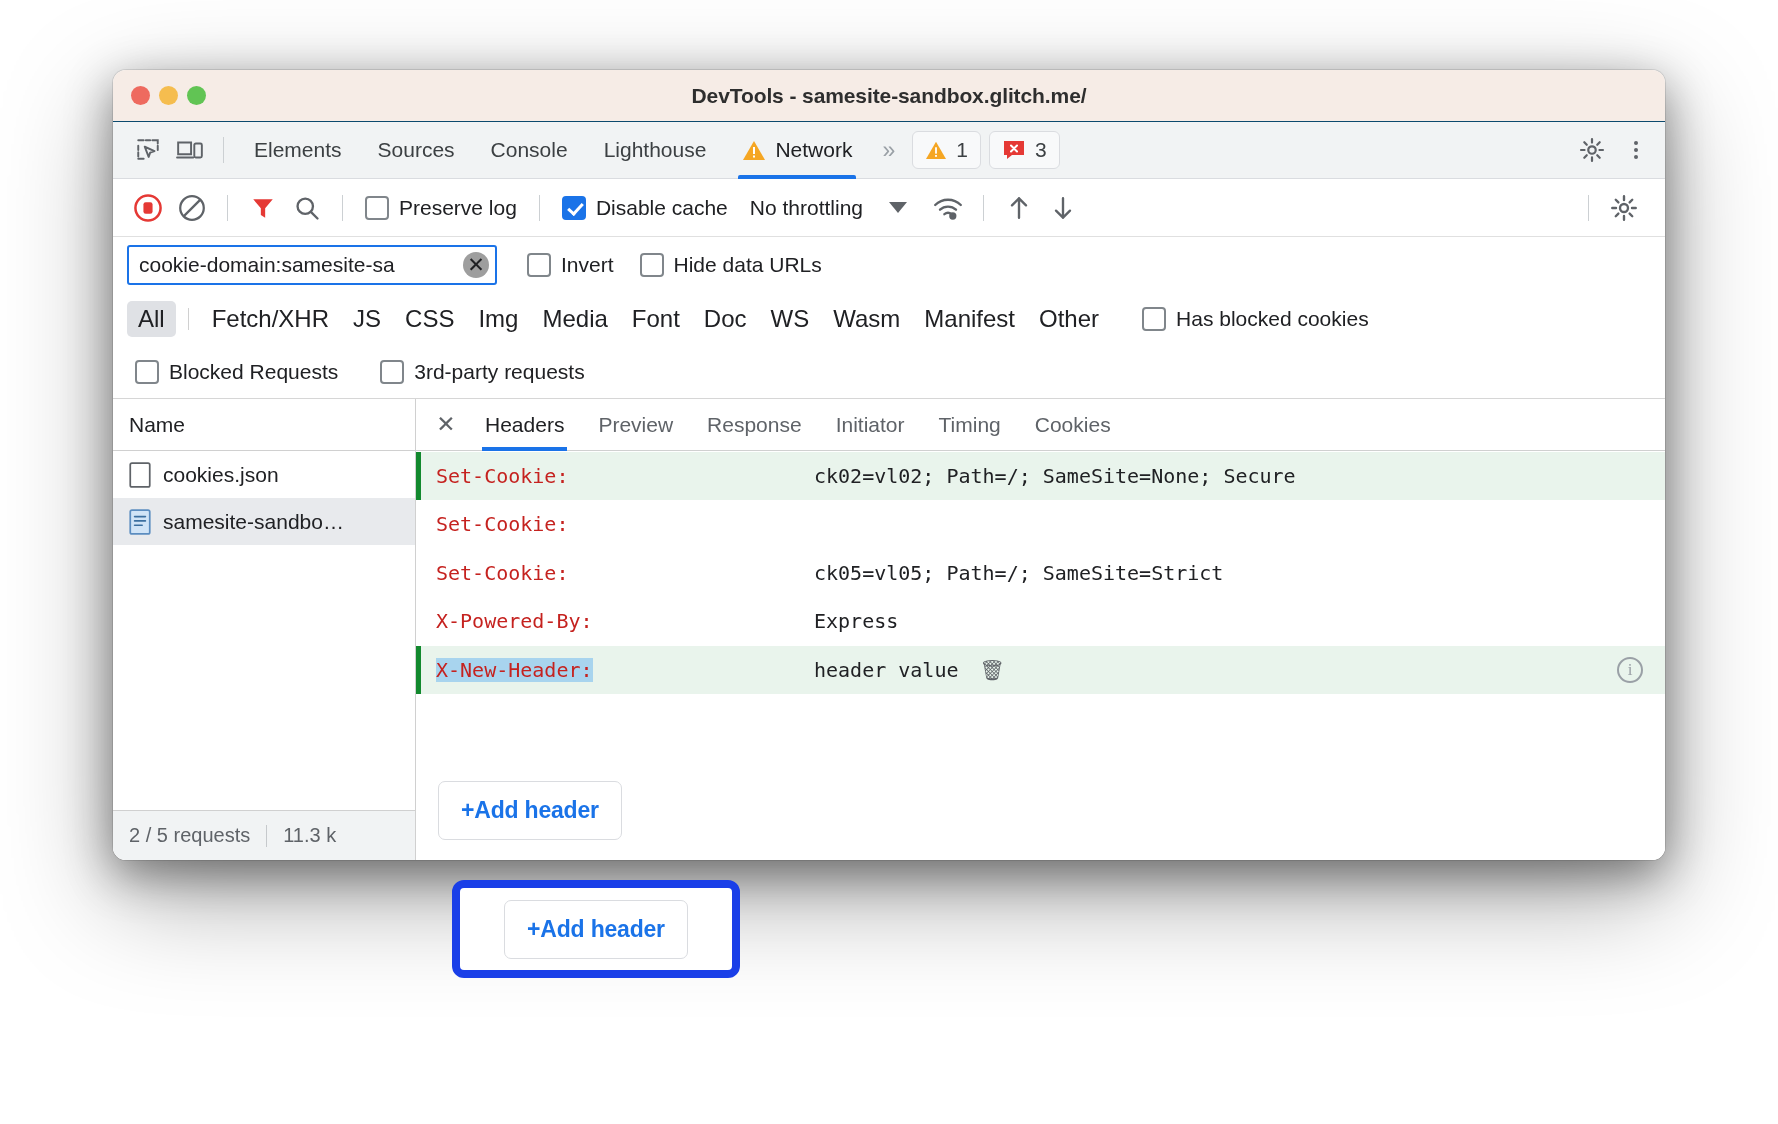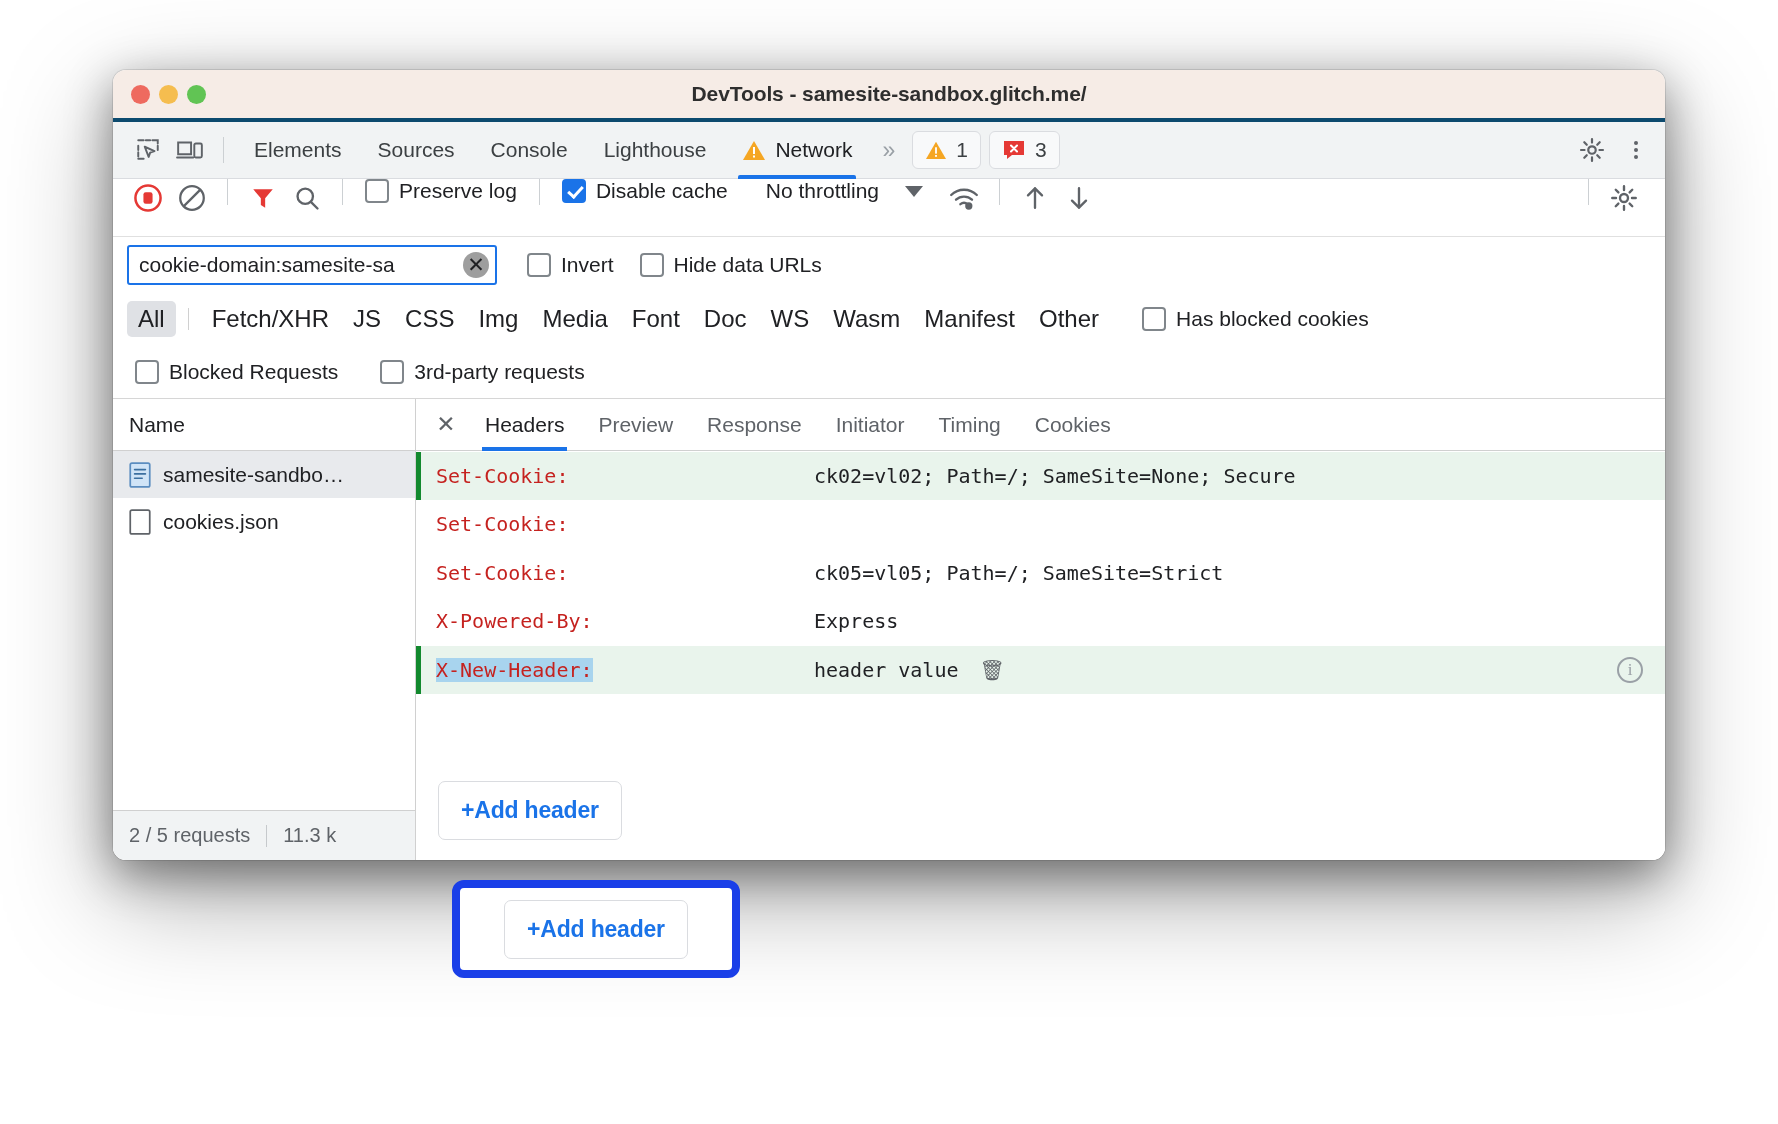--- a/index.html
+++ b/index.html
@@ -29,21 +29,21 @@
     display: flex;
     flex-direction: column;
   }
 
   
   .titlebar {
     position: relative;
     height: 52px;
     flex: 0 0 52px;
     background: #f6ece6;
-    border-bottom: 4px solid #0c4a6e;
+    border-bottom: 1px solid #0c4a6e;
     display: flex;
     align-items: center;
   }
   .traffic { display: flex; gap: 9px; margin-left: 18px; }
   .dot { width: 19px; height: 19px; border-radius: 50%; }
   .dot.red    { background: #ee6a5f; }
   .dot.yellow { background: #f5bd4f; }
   .dot.green  { background: #61c454; }
   .win-title {
     position: absolute; left: 0; right: 0; text-align: center;
@@ -92,21 +92,21 @@
     align-items: center; justify-content: center; gap: 3px;
     margin-right: 10px;
   }
   .kebab i { width: 4px; height: 4px; border-radius: 50%; background: #5f6368; display: block; }
 
   
   .nettoolbar {
     height: 58px; flex: 0 0 58px;
     background: #ffffff;
     border-bottom: 1px solid #e0e0e0;
-    display: flex; align-items: flex-start;
+    display: flex; align-items: center;
     padding: 0 14px;
     gap: 2px;
   }
   .cbx {
     width: 24px; height: 24px;
     border: 2px solid #80868b; border-radius: 4px;
     background: #fff; flex: 0 0 auto;
   }
   .cbx.on {
     background: #1a73e8; border-color: #1a73e8;
@@ -118,21 +118,21 @@
     border: solid #fff; border-width: 0 3px 3px 0;
     transform: rotate(42deg);
   }
   .cklabel {
     display: flex; align-items: center; gap: 10px;
     font-size: 21px; color: #202124;
     padding: 0 8px;
   }
   .throttle {
     display: flex; align-items: center; gap: 10px;
-    font-size: 21px; color: #202124; margin-left: 28px;
+    font-size: 21px; color: #202124; margin-left: 12px;
   }
   .caret {
     width: 0; height: 0;
     border-left: 9px solid transparent; border-right: 9px solid transparent;
     border-top: 11px solid #5f6368; margin-left: 16px;
   }
 
   
   .filterrow {
     height: 56px; flex: 0 0 56px;
@@ -503,39 +503,39 @@
         <span class="cbx"></span>
         <span>3rd-party requests</span>
       </div>
     </div>
 
     <div class="body">
 
       <div class="reqlist">
         <div class="listhead">Name</div>
 
+        <div class="reqrow">
+          <span class="filicon">
+            <svg width="22" height="26" viewBox="0 0 20 24">
+              <rect x="1" y="1" width="18" height="22" rx="1.6" fill="#ffffff" stroke="#5f6368" stroke-width="1.6"></rect>
+            </svg>
+          </span>
+          <span>cookies.json</span>
+        </div>
+
         <div class="reqrow sel">
           <span class="filicon">
             <svg width="22" height="26" viewBox="0 0 20 24">
               <rect x="1" y="1" width="18" height="22" rx="1.6" fill="#d0e4f7" stroke="#5b8dc0" stroke-width="1.6"></rect>
               <path d="M5 7h10M5 11h10M5 15h7" stroke="#3b6fa0" stroke-width="1.5" stroke-linecap="round"></path>
             </svg>
           </span>
           <span>samesite-sandbo…</span>
         </div>
 
-        <div class="reqrow">
-          <span class="filicon">
-            <svg width="22" height="26" viewBox="0 0 20 24">
-              <rect x="1" y="1" width="18" height="22" rx="1.6" fill="#ffffff" stroke="#5f6368" stroke-width="1.6"></rect>
-            </svg>
-          </span>
-          <span>cookies.json</span>
-        </div>
-
         <div class="listfill"></div>
 
         <div class="statusbar">
           <span>2 / 5 requests</span>
           <span class="sep"></span>
           <span>11.3 k</span>
         </div>
       </div>
 
       <div class="detail">

